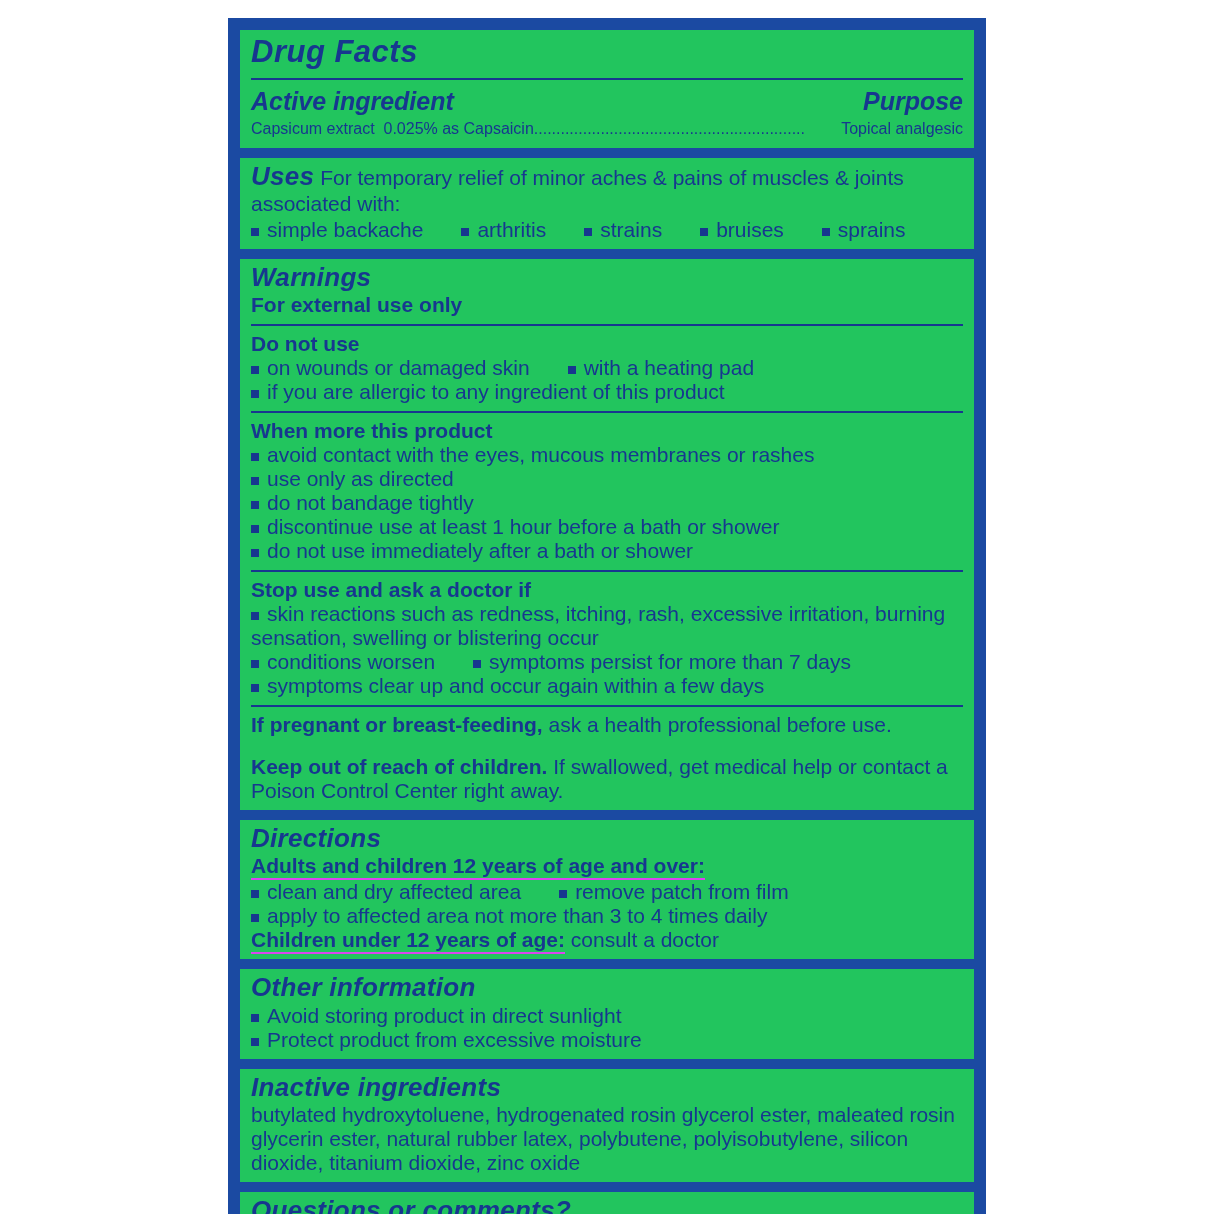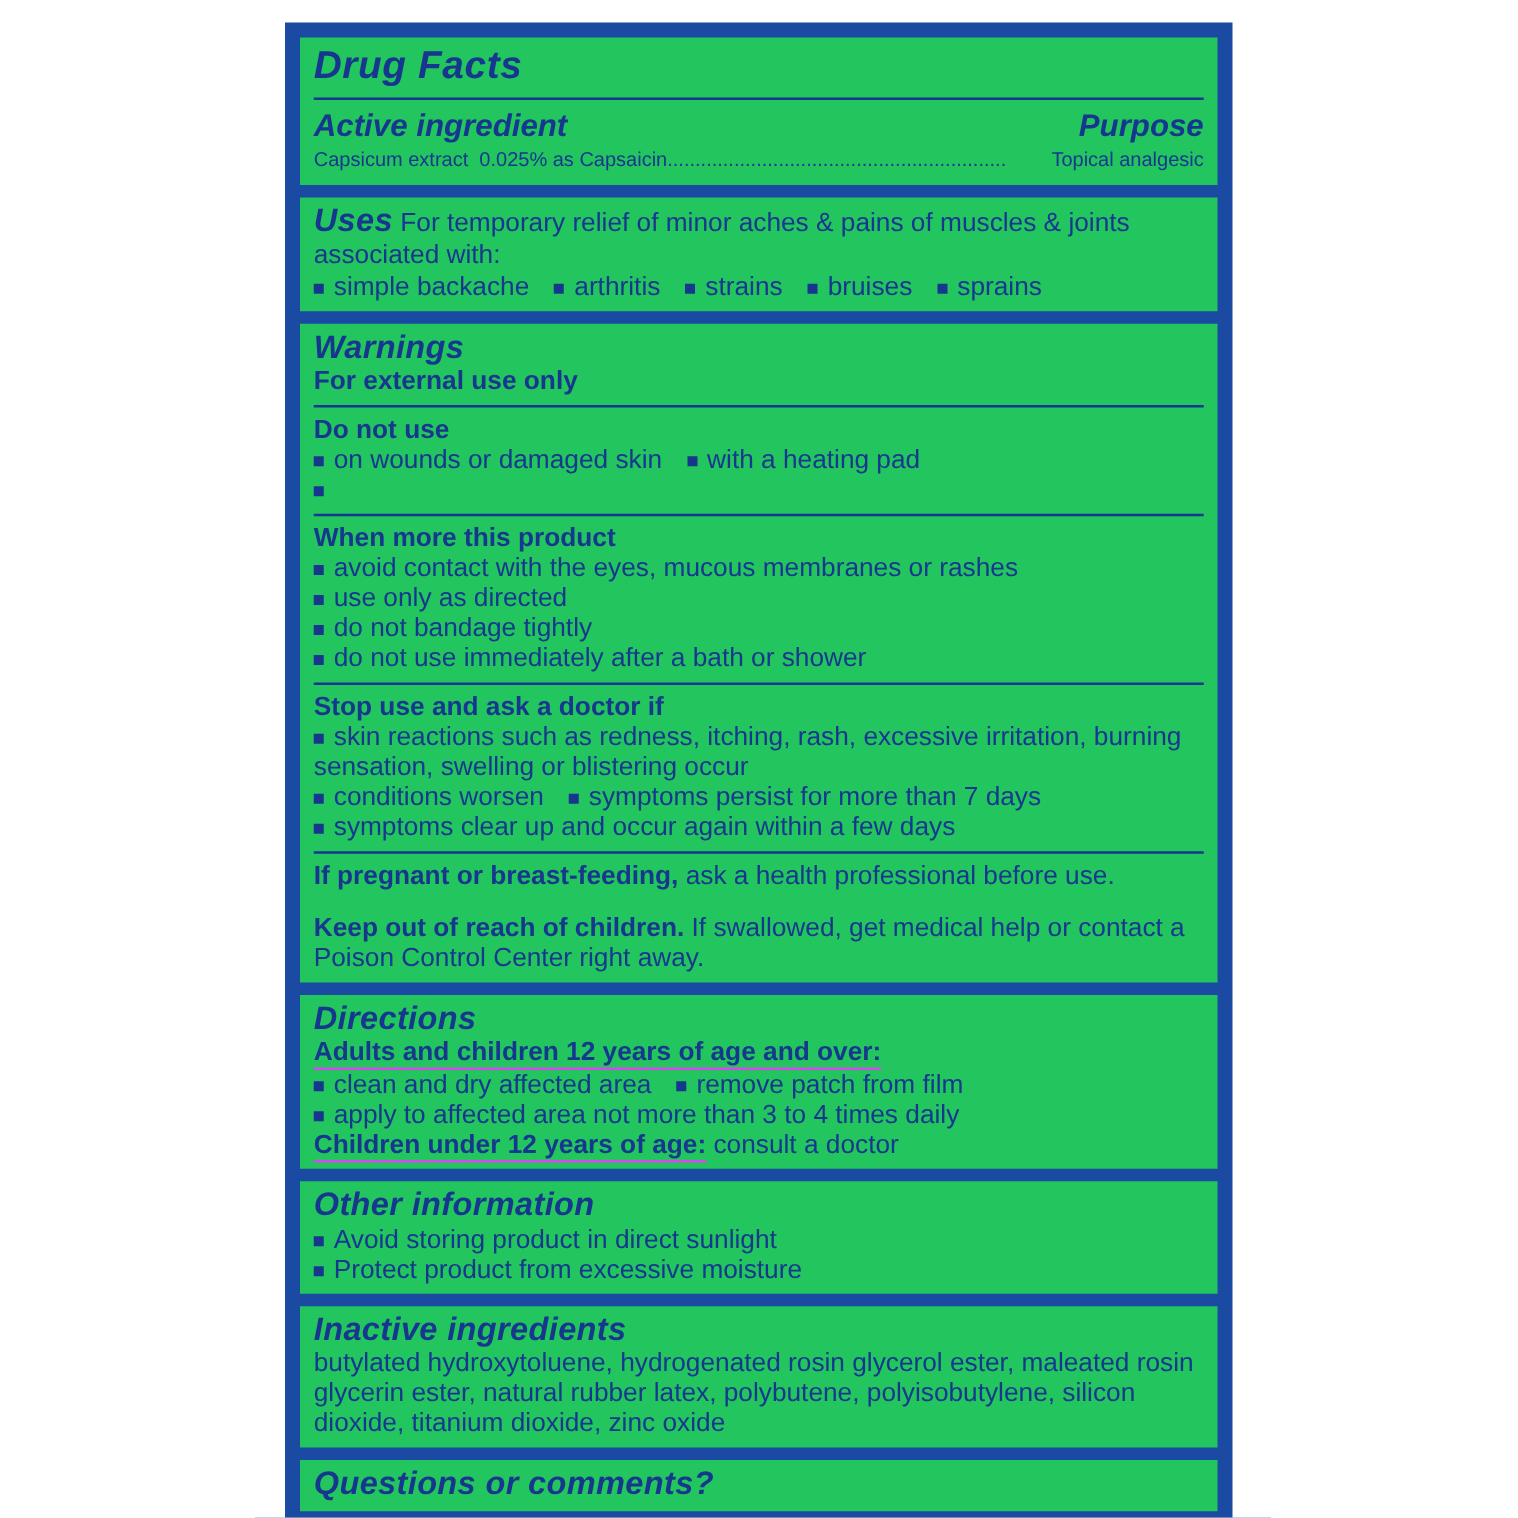--- a/index.html
+++ b/index.html
@@ -80,21 +80,21 @@
   .sq {
     display: inline-block;
     width: 8px;
     height: 8px;
     background: #17378f;
     margin-right: 8px;
     vertical-align: 1px;
   }
   .brow {
     display: flex;
-    gap: 20px;
+    gap: 38px;
     flex-wrap: wrap;
   }
   .brow .bi { white-space: nowrap; }
   .ul-head {
     border-bottom: 2px solid #d946ef;
     padding-bottom: 1px;
   }
   b.inlinehead { font-weight: bold; }
   .mt2 { margin-top: 2px; }
   .mt4 { margin-top: 4px; }
@@ -133,27 +133,28 @@
   <div class="box">
     <div class="h-section">Warnings</div>
     <p class="line"><b>For external use only</b></p>
     <hr class="rule-thin">
 
     <p class="line"><b>Do not use</b></p>
     <div class="brow">
       <span class="bi line"><span class="sq"></span><span>on wounds or damaged skin</span></span>
       <span class="bi line"><span class="sq"></span><span>with a heating pad</span></span>
     </div>
-    <p class="line"><span class="sq"></span></p>
+    <p class="line"><span class="sq"></span><span>if you are allergic to any ingredient of this product</span></p>
     <hr class="rule-thin">
 
     <p class="line"><b>When more this product</b></p>
     <p class="line"><span class="sq"></span><span>avoid contact with the eyes, mucous membranes or rashes</span></p>
     <p class="line"><span class="sq"></span><span>use only as directed</span></p>
     <p class="line"><span class="sq"></span><span>do not bandage tightly</span></p>
+    <p class="line"><span class="sq"></span><span>discontinue use at least 1 hour before a bath or shower</span></p>
     <p class="line"><span class="sq"></span><span>do not use immediately after a bath or shower</span></p>
     <hr class="rule-thin">
 
     <p class="line"><b>Stop use and ask a doctor if</b></p>
     <p class="line"><span class="sq"></span><span>skin reactions such as redness, itching, rash, excessive irritation, burning sensation, swelling or blistering occur</span></p>
     <div class="brow">
       <span class="bi line"><span class="sq"></span><span>conditions worsen</span></span>
       <span class="bi line"><span class="sq"></span><span>symptoms persist for more than 7 days</span></span>
     </div>
     <p class="line"><span class="sq"></span><span>symptoms clear up and occur again within a few days</span></p>

